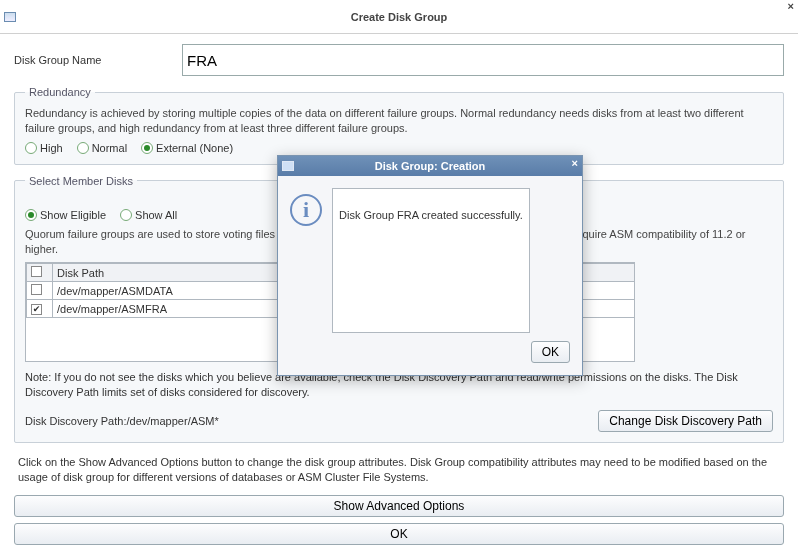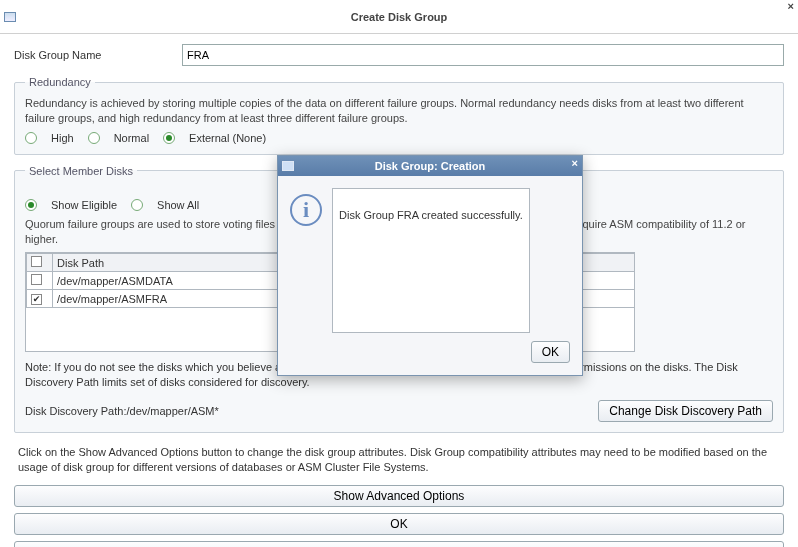--- a/index.html
+++ b/index.html
@@ -52,22 +52,22 @@
     align-items: center;
     margin-bottom: 10px;
   }
   .row-name label {
     width: 168px;
   }
   .row-name input {
     flex: 1;
     border: 1px solid #9aa;
     padding: 2px 4px;
-    font-size: 11px;
-    height: 22px;
+    font-size: 15px;
+    height: 32px;
   }
   fieldset.group {
     border: 1px solid #c8d0d8;
     border-radius: 2px;
     margin: 0 0 10px 0;
     padding: 8px 10px 10px 10px;
     background: #f6f8fa;
   }
   fieldset.group > legend {
     font-size: 11px;
@@ -76,21 +76,21 @@
   }
   .radio-row {
     display: flex;
     gap: 6px;
     align-items: center;
     margin-top: 6px;
   }
   .radio-item {
     display: flex;
     align-items: flex-end;
-    gap: 14px;
+    gap: 3px;
     margin-right: 8px;
   }
   .radio {
     width: 12px; height: 12px;
     border: 1px solid #7a7;
     border-radius: 50%;
     display: inline-flex;
     align-items: center;
     justify-content: center;
     background: #fff;

